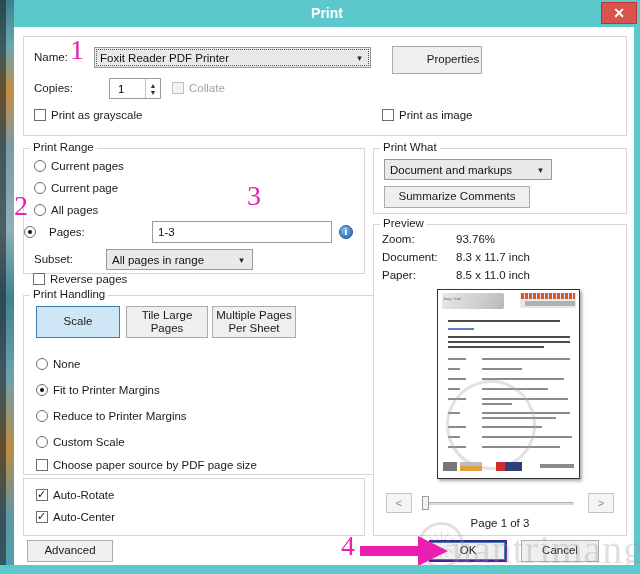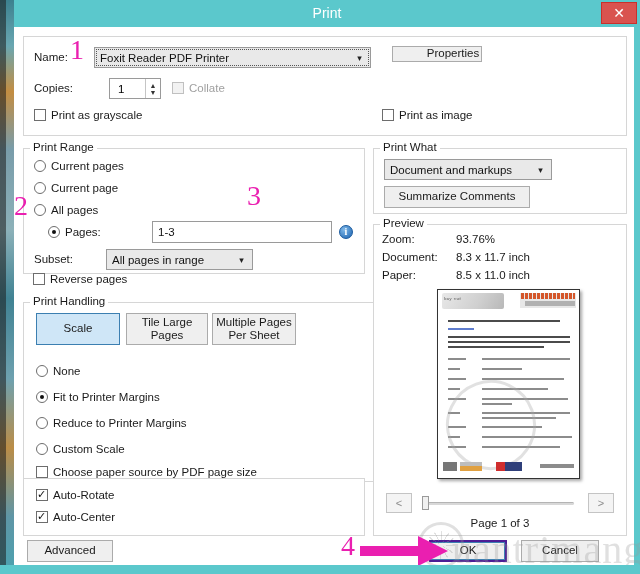--- a/index.html
+++ b/index.html
@@ -23,20 +23,21 @@
   }
   .frame-strip2 {
     position: absolute; left: 0; top: 0; width: 6px; height: 574px;
     background: #1b1b1b; opacity:.55;
   }
 
   
   .titlebar {
     position: absolute; left: 14px; top: 0; width: 626px; height: 27px;
     background: #5bc8cc;
+    font-weight: bold;
   }
   .title-text {
     position: absolute; left: 0; top: 0; width: 626px; height: 27px;
     line-height: 27px; text-align: center;
     font-size: 14px; color: #ffffff;
   }
   .close-btn {
     position: absolute; right: 3px; top: 2px; width: 36px; height: 22px;
     background: #d9534f; border: 1px solid #c9302c;
     color: #fff; font-size: 14px; line-height: 20px; text-align: center;
@@ -255,21 +256,21 @@
 
   <div class="group" style="left:8px; top:8px; width:604px; height:100px;">
 
     <div class="lbl" style="position:absolute; left:10px; top:14px;">Name:</div>
 
     <div class="combo dotted" style="left:70px; top:10px; width:277px;">
       <span class="cval">Foxit Reader PDF Printer</span>
       <span class="carrow">▾</span>
     </div>
 
-    <div class="btn" style="left:368px; top:9px; width:90px; height:16px;padding-left:32px;">
+    <div class="btn" style="left:368px; top:9px; width:90px; height:28px;padding-left:32px;">
       <span>Properties</span>
     </div>
 
     <div class="lbl" style="position:absolute; left:10px; top:45px;">Copies:</div>
 
     <div class="spin" style="left:85px; top:41px; width:52px;">
       <span class="sval">1</span>
       <span class="sbtns">
         <span>▲</span>
         <span>▼</span>
@@ -303,21 +304,21 @@
     <div class="radio" style="left:10px; top:33px;">
       <span class="ro"></span>
       <span class="lbl">Current page</span>
     </div>
 
     <div class="radio" style="left:10px; top:55px;">
       <span class="ro"></span>
       <span class="lbl">All pages</span>
     </div>
 
-    <div class="radio on" style="left:24px; top:77px;">
+    <div class="radio on" style="left:0; top:77px;gap:8px;">
       <span class="ro"></span>
       <span class="lbl">Pages:</span>
     </div>
 
     <div class="textinput" style="left:128px; top:72px; width:180px;">
       <span>1-3</span>
     </div>
 
     <div class="info-icon" style="left:315px; top:76px;">i</div>
 
@@ -327,21 +328,21 @@
       <span class="cval">All pages in range</span>
       <span class="carrow">▾</span>
     </div>
   </div>
 
   <div class="check" style="left:18px; top:245px;">
     <span class="cb"></span>
     <span class="lbl">Reverse pages</span>
   </div>
 
-  <div class="group" style="left:8px; top:274px; width:406px; height:180px;">
+  <div class="group" style="left:8px; top:267px; width:406px; height:180px;">
     <div class="legend">Print Handling</div>
 
     <div class="btn sel" style="left:12px; top:10px; width:84px; height:32px;">
       <span>Scale</span>
     </div>
     <div class="btn" style="left:102px; top:10px; width:82px; height:32px;">
       <span>Tile Large Pages</span>
     </div>
     <div class="btn" style="left:188px; top:10px; width:84px; height:32px;">
       <span>Multiple Pages Per Sheet</span>

